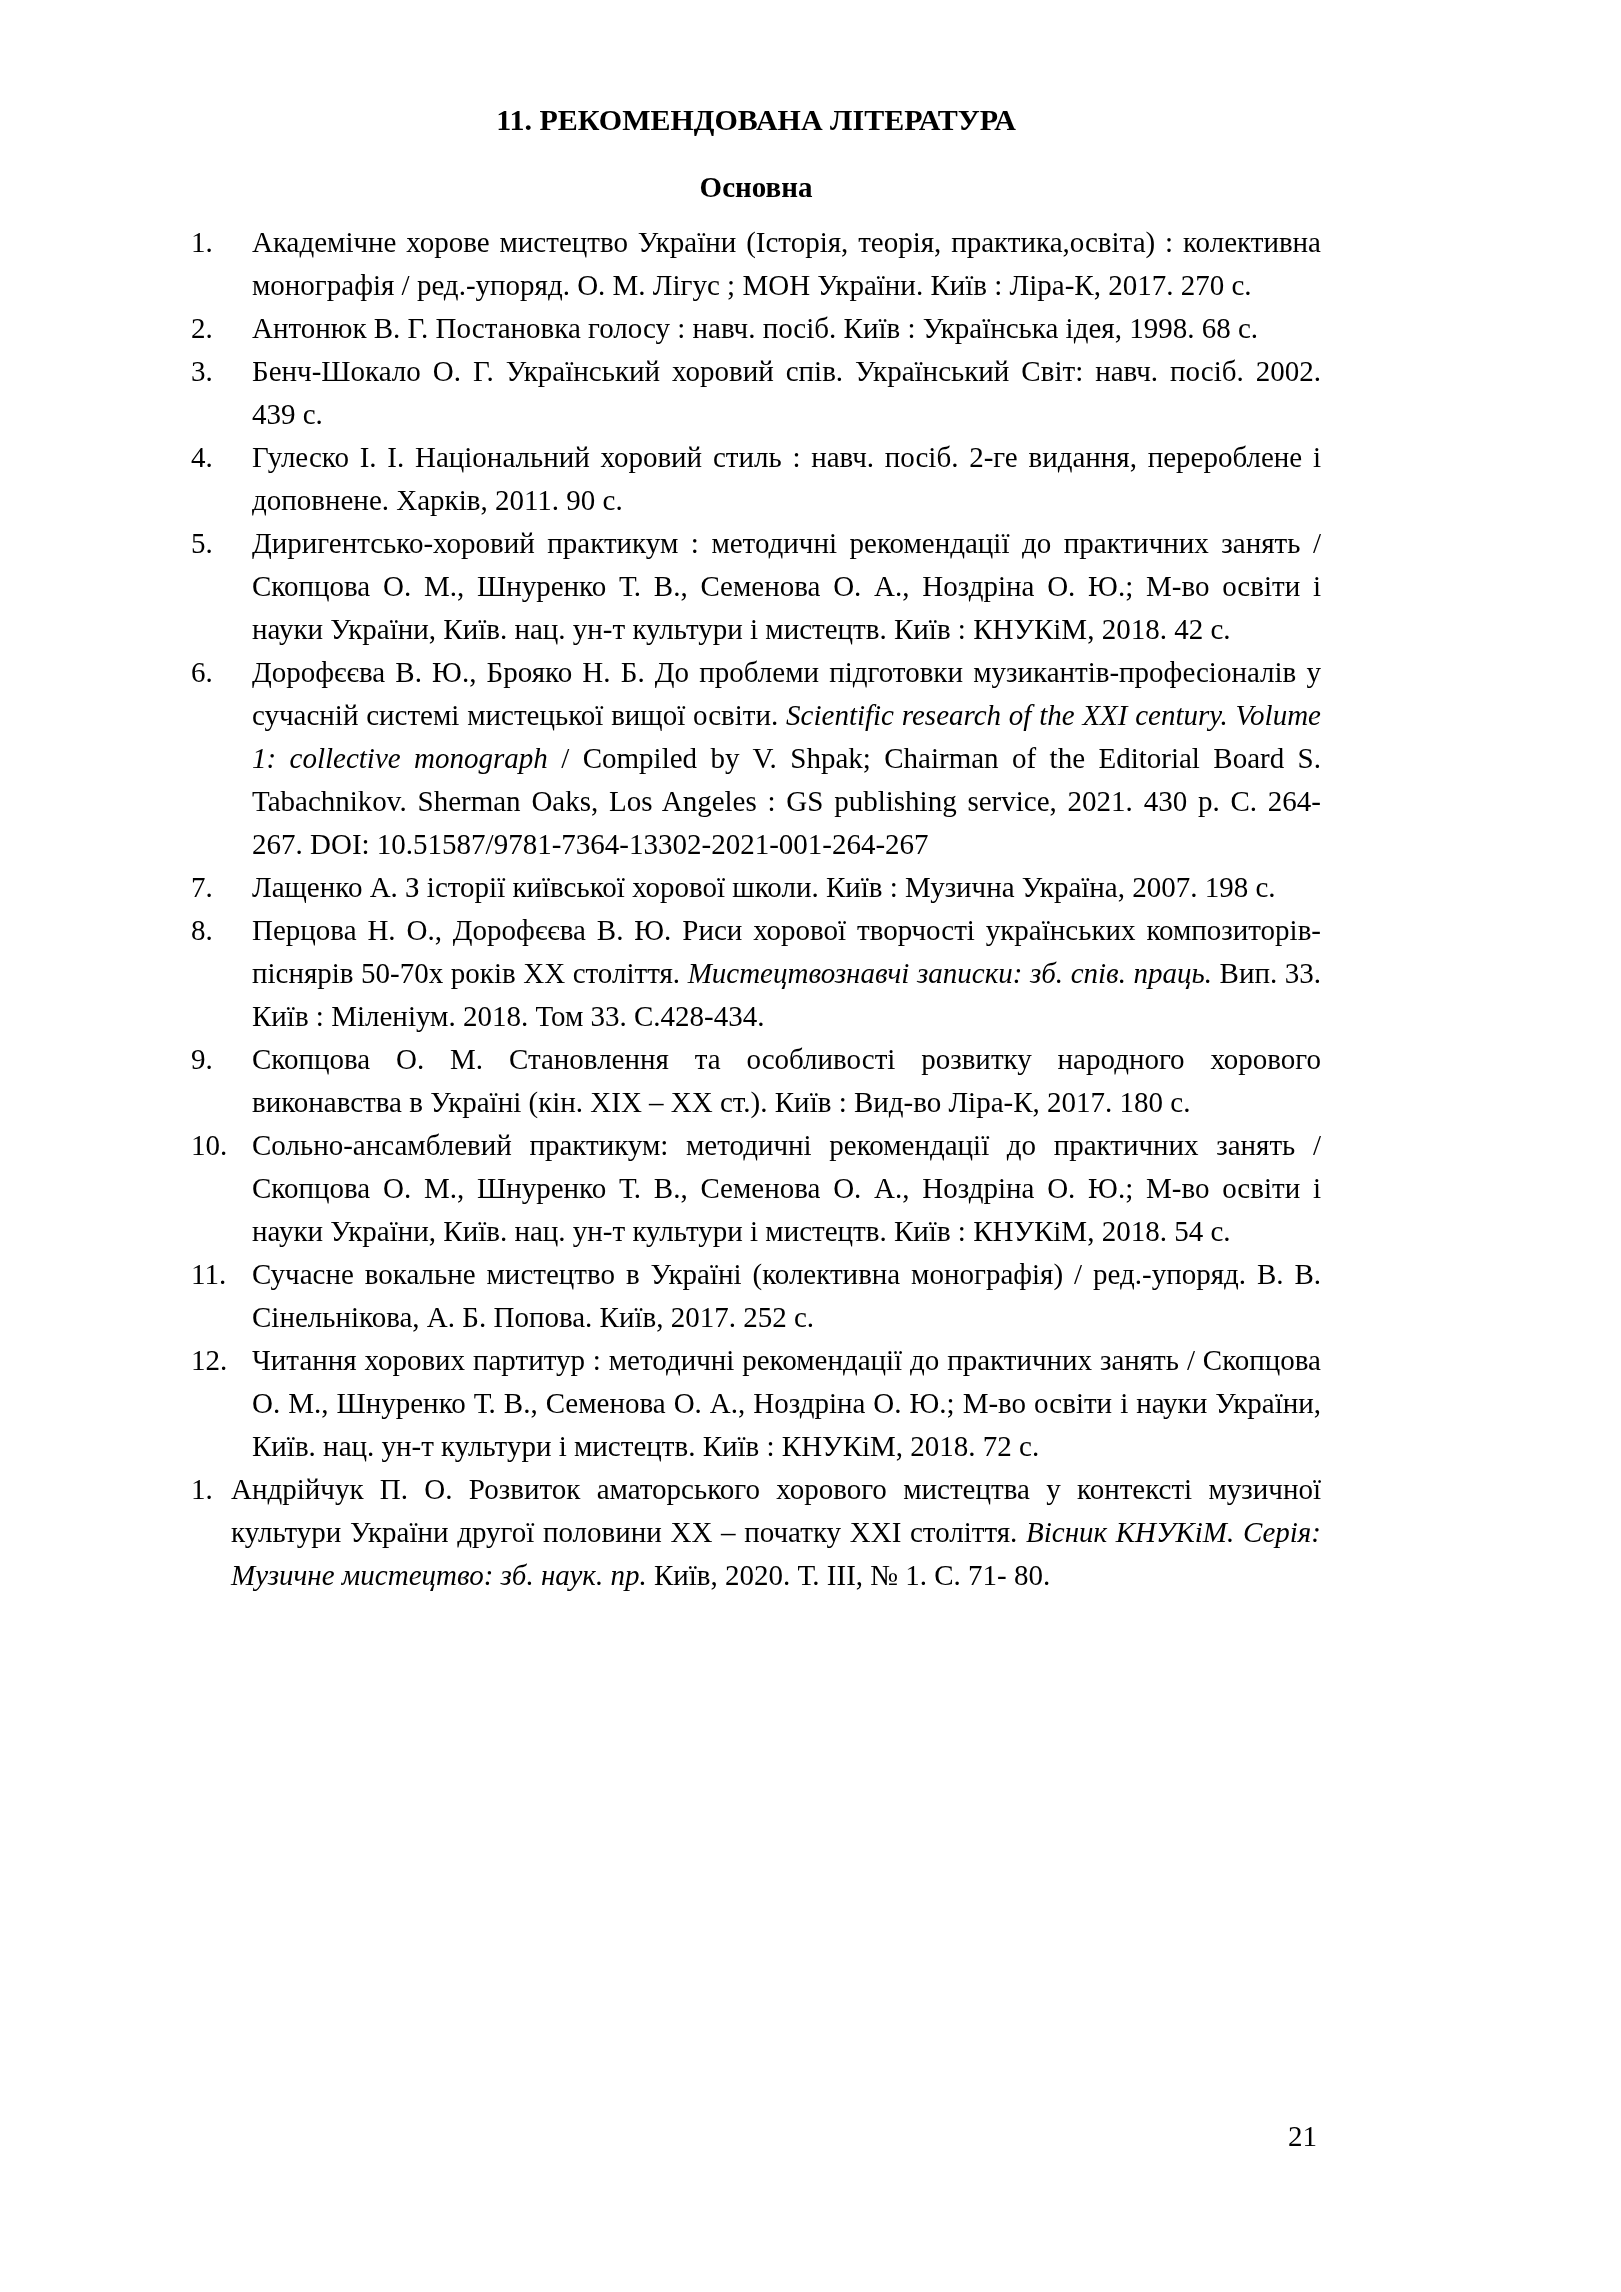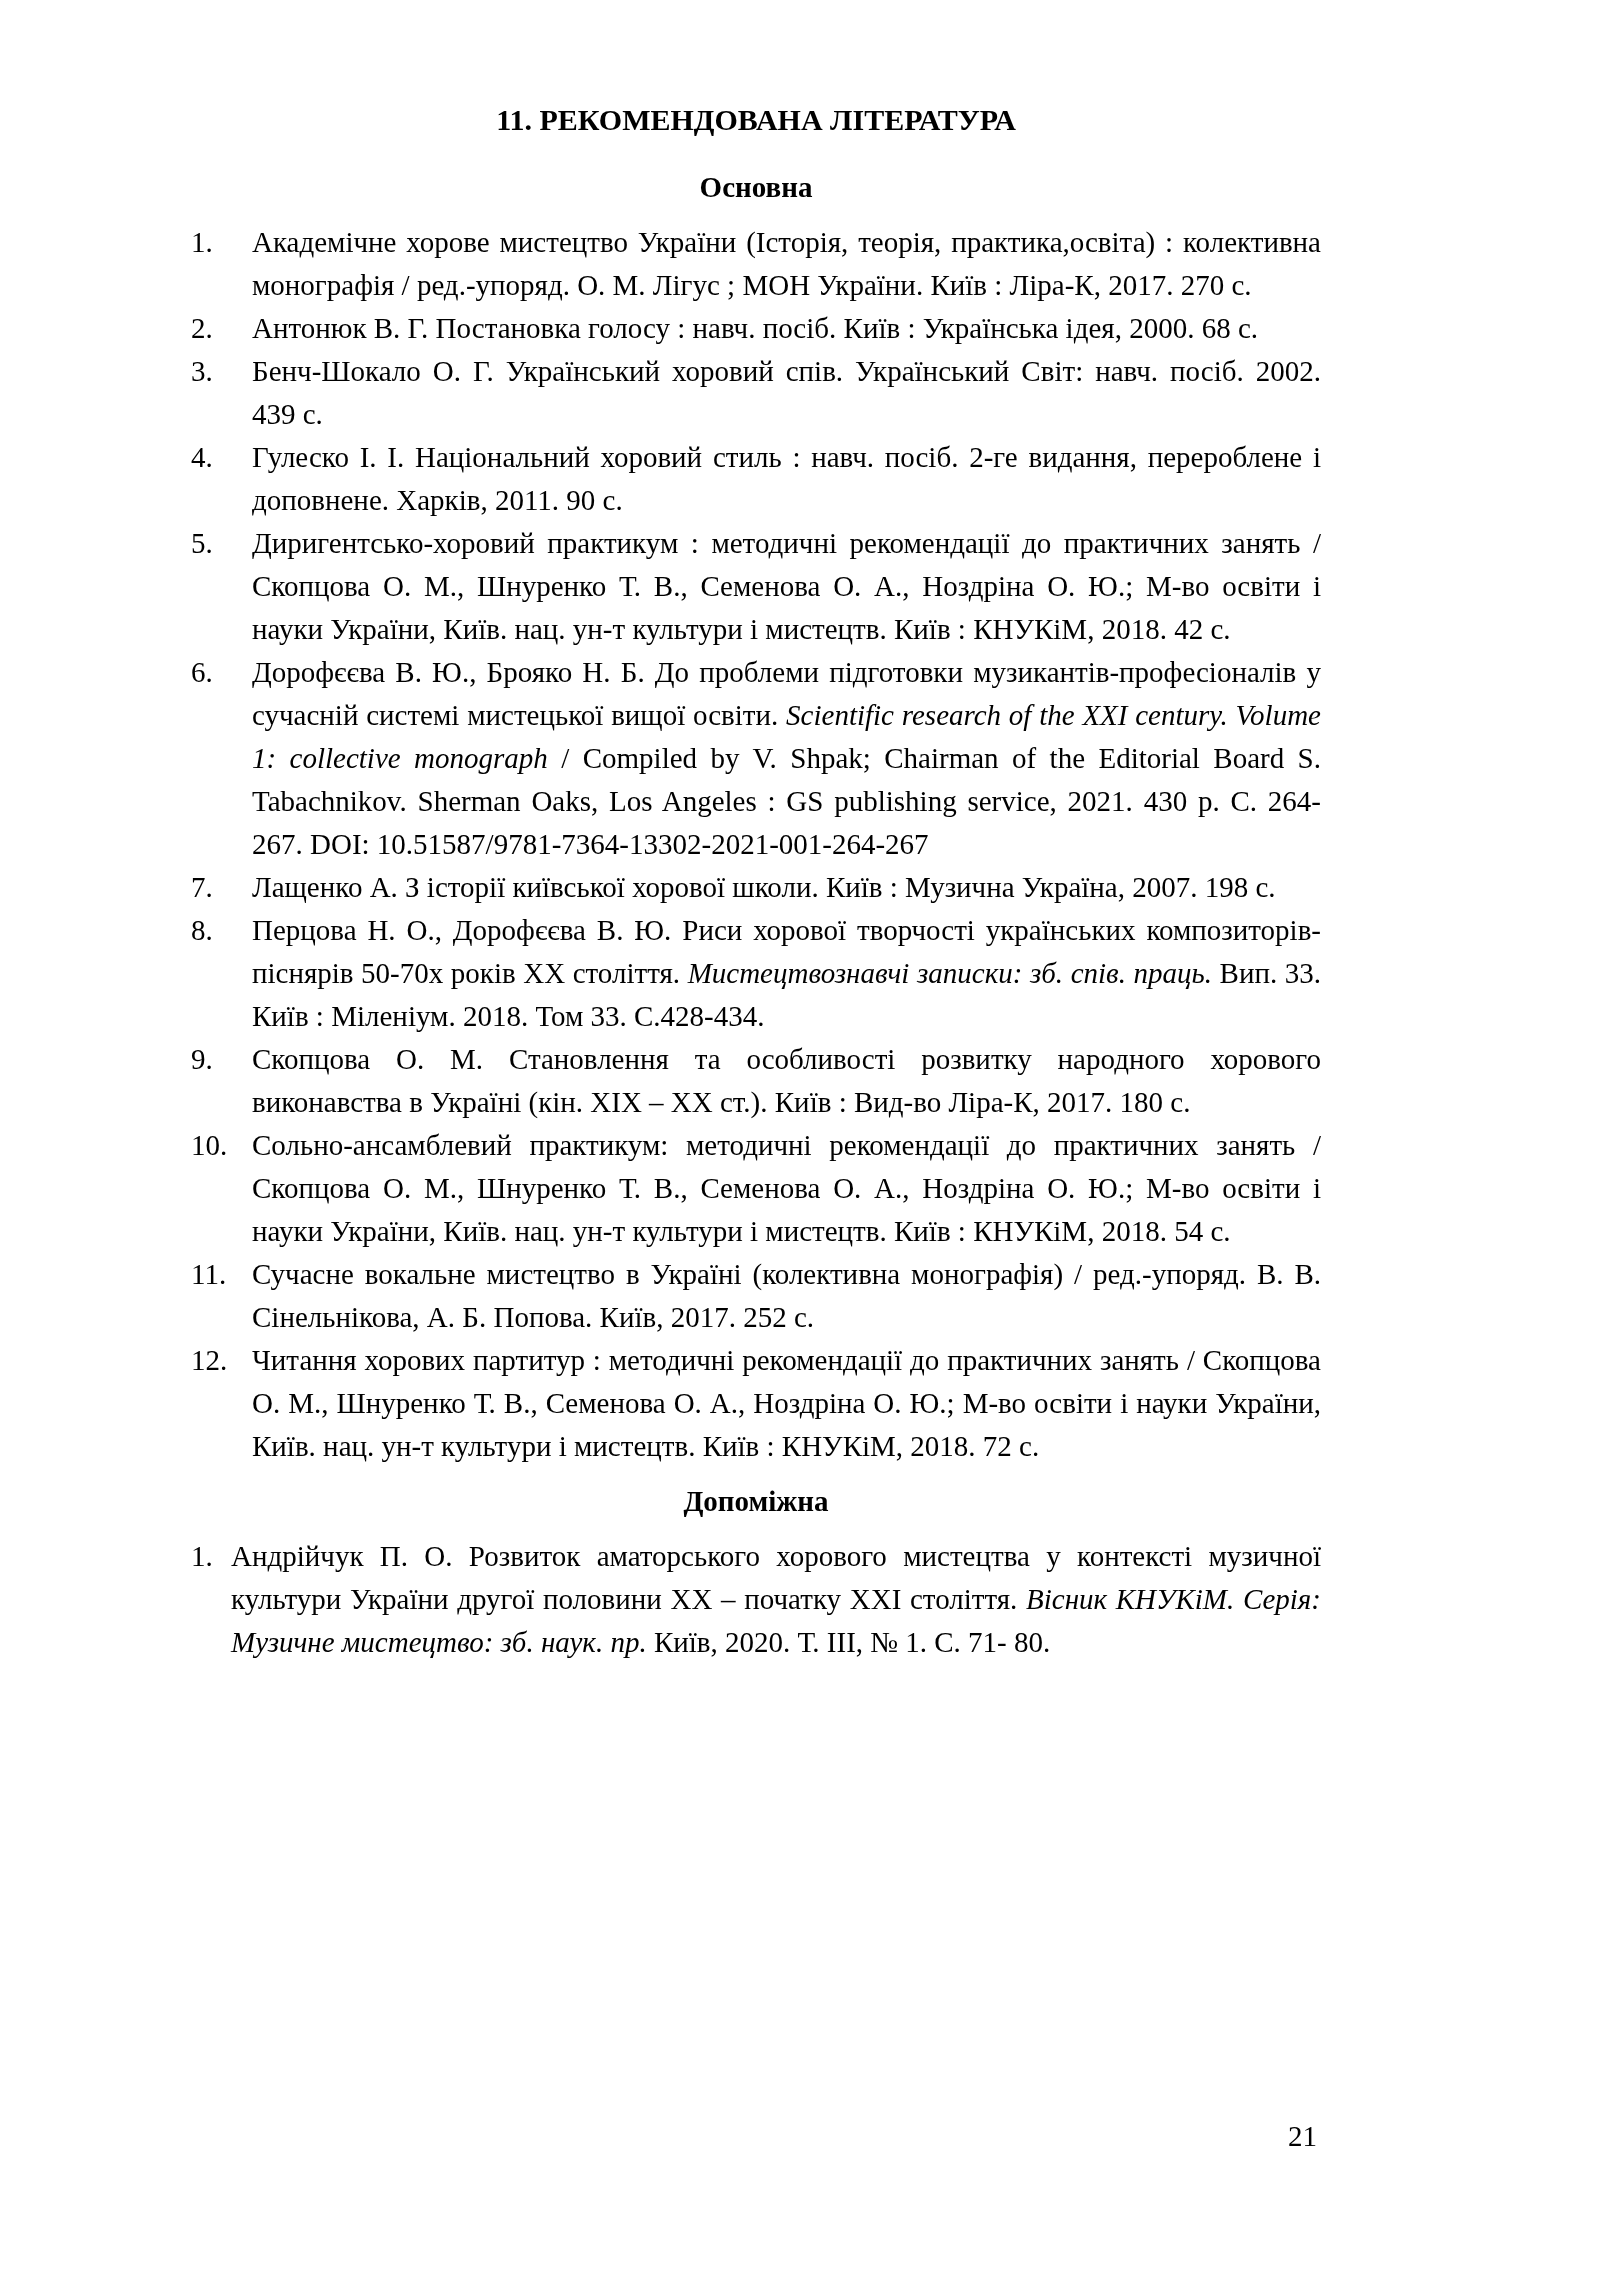--- a/index.html
+++ b/index.html
@@ -70,33 +70,32 @@
 </head>
 <body>
 
 <div class="page">
   <h1 class="doc-title">11. РЕКОМЕНДОВАНА ЛІТЕРАТУРА</h1>
 
   <div id="sections">
       <h2 class="section-heading">Основна</h2>
       <div class="ref-list">
         <p class="ref"><span class="num">1.</span><span class="rg">Академічне хорове мистецтво України (Історія, теорія, практика,освіта) : колективна монографія / ред.-упоряд. О. М. Лігус ; МОН України. Київ : Ліра-К, 2017. 270 с.</span></p>
-        <p class="ref"><span class="num">2.</span><span class="rg">Антонюк В. Г. Постановка голосу : навч. посіб. Київ : Українська ідея, 2000. 68 с.</span></p>
+        <p class="ref"><span class="num">2.</span><span class="rg">Антонюк В. Г. Постановка голосу : навч. посіб. Київ : Українська ідея, 1998. 68 с.</span></p>
         <p class="ref"><span class="num">3.</span><span class="rg">Бенч-Шокало О. Г. Український хоровий спів. Український Світ: навч. посіб. 2002. 439 с.</span></p>
         <p class="ref"><span class="num">4.</span><span class="rg">Гулеско І. І. Національний хоровий стиль : навч. посіб. 2-ге видання, перероблене і доповнене. Харків, 2011. 90 с.</span></p>
         <p class="ref"><span class="num">5.</span><span class="rg">Диригентсько-хоровий практикум : методичні рекомендації до практичних занять / Скопцова О. М., Шнуренко Т. В., Семенова О. А., Ноздріна О. Ю.; М-во освіти і науки України, Київ. нац. ун-т культури і мистецтв. Київ : КНУКіМ, 2018.  42 с.</span></p>
         <p class="ref"><span class="num">6.</span><span class="rg">Дорофєєва В. Ю., Брояко Н. Б. До проблеми підготовки музикантів-професіоналів у сучасній системі мистецької вищої освіти. </span><span class="it">Scientific research of the XXI century. Volume 1: collective monograph</span><span class="rg"> / Compiled by V. Shpak; Chairman of the Editorial Board S. Tabachnikov. Sherman Oaks, Los Angeles : GS publishing service, 2021. 430 p. С. 264-267. DOI: 10.51587/9781-7364-13302-2021-001-264-267</span></p>
         <p class="ref"><span class="num">7.</span><span class="rg">Лащенко А. З історії київської хорової школи. Київ : Музична Україна, 2007. 198 с.</span></p>
         <p class="ref"><span class="num">8.</span><span class="rg">Перцова Н. О., Дорофєєва В. Ю. Риси хорової творчості українських композиторів-піснярів 50-70х років ХХ століття. </span><span class="it">Мистецтвознавчі записки: зб. спів. праць.</span><span class="rg"> Вип. 33. Київ : Міленіум. 2018. Том 33. С.428-434.</span></p>
         <p class="ref"><span class="num">9.</span><span class="rg">Скопцова О. М. Становлення та особливості розвитку народного хорового виконавства в Україні (кін. ХІХ – ХХ ст.). Київ : Вид-во Ліра-К, 2017. 180 с.</span></p>
         <p class="ref"><span class="num">10.</span><span class="rg">Сольно-ансамблевий практикум: методичні рекомендації до практичних занять / Скопцова О. М., Шнуренко Т. В., Семенова О. А., Ноздріна О. Ю.; М-во освіти і науки України, Київ. нац. ун-т культури і мистецтв. Київ : КНУКіМ, 2018.  54 с.</span></p>
         <p class="ref"><span class="num">11.</span><span class="rg">Сучасне вокальне мистецтво в Україні (колективна монографія) / ред.-упоряд. В. В. Сінельнікова, А. Б. Попова.  Київ, 2017.  252 с.</span></p>
         <p class="ref"><span class="num">12.</span><span class="rg">Читання хорових партитур : методичні рекомендації до практичних занять / Скопцова О. М., Шнуренко Т. В., Семенова О. А., Ноздріна О. Ю.; М-во освіти і науки України, Київ. нац. ун-т культури і мистецтв. Київ : КНУКіМ, 2018. 72 с.</span></p>
       </div>
-      <h2 class="section-heading">Допоміжна</h2>
       <div class="ref-list ref-list-2">
         <p class="ref"><span class="num">1.</span><span class="rg">Андрійчук П. О. Розвиток аматорського хорового мистецтва у контексті музичної культури України другої половини ХХ – початку ХХІ століття. </span><span class="it">Вісник КНУКіМ. Серія: Музичне мистецтво: зб. наук. пр.</span><span class="rg"> Київ, 2020. Т. ІІІ, № 1. С. 71- 80.</span></p>
       </div>
     </div>
 
   <div class="page-number">21</div>
 </div>
 
 
 </body></html>

